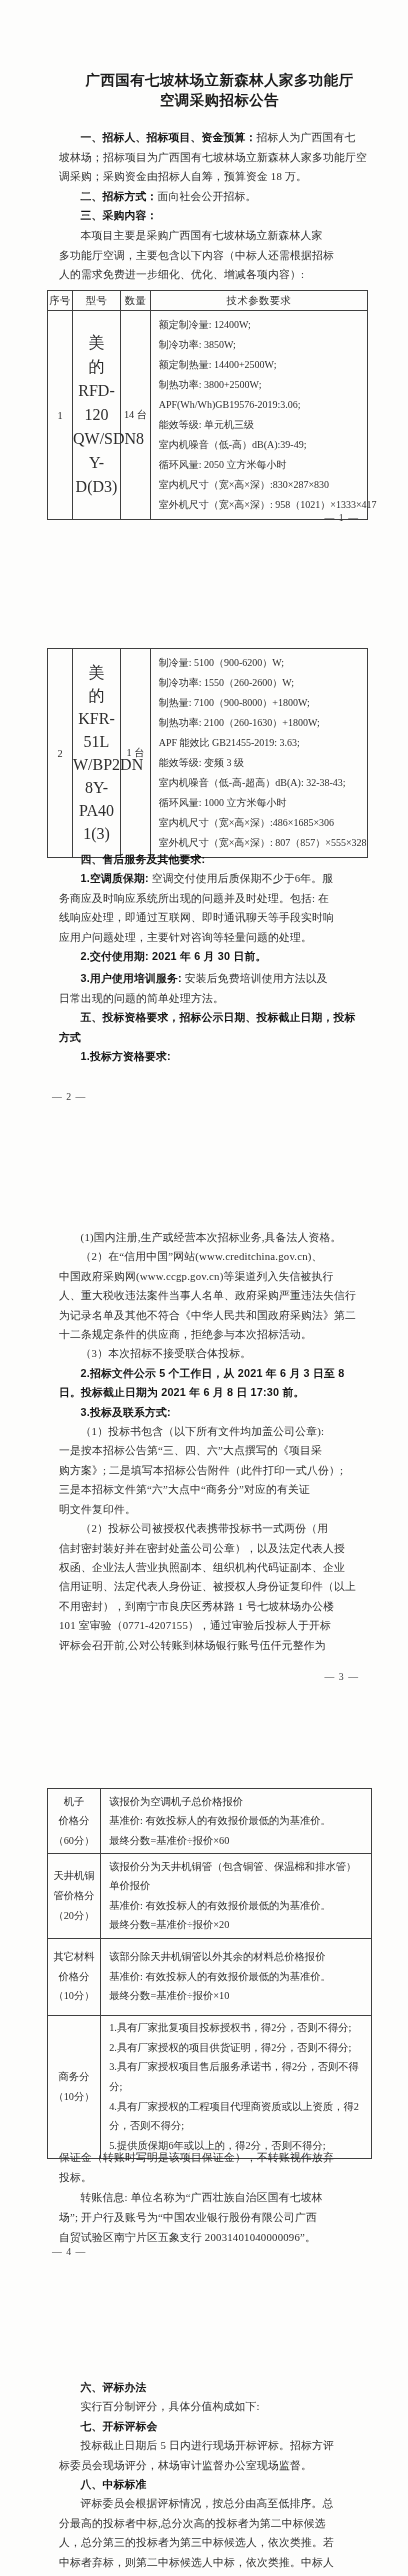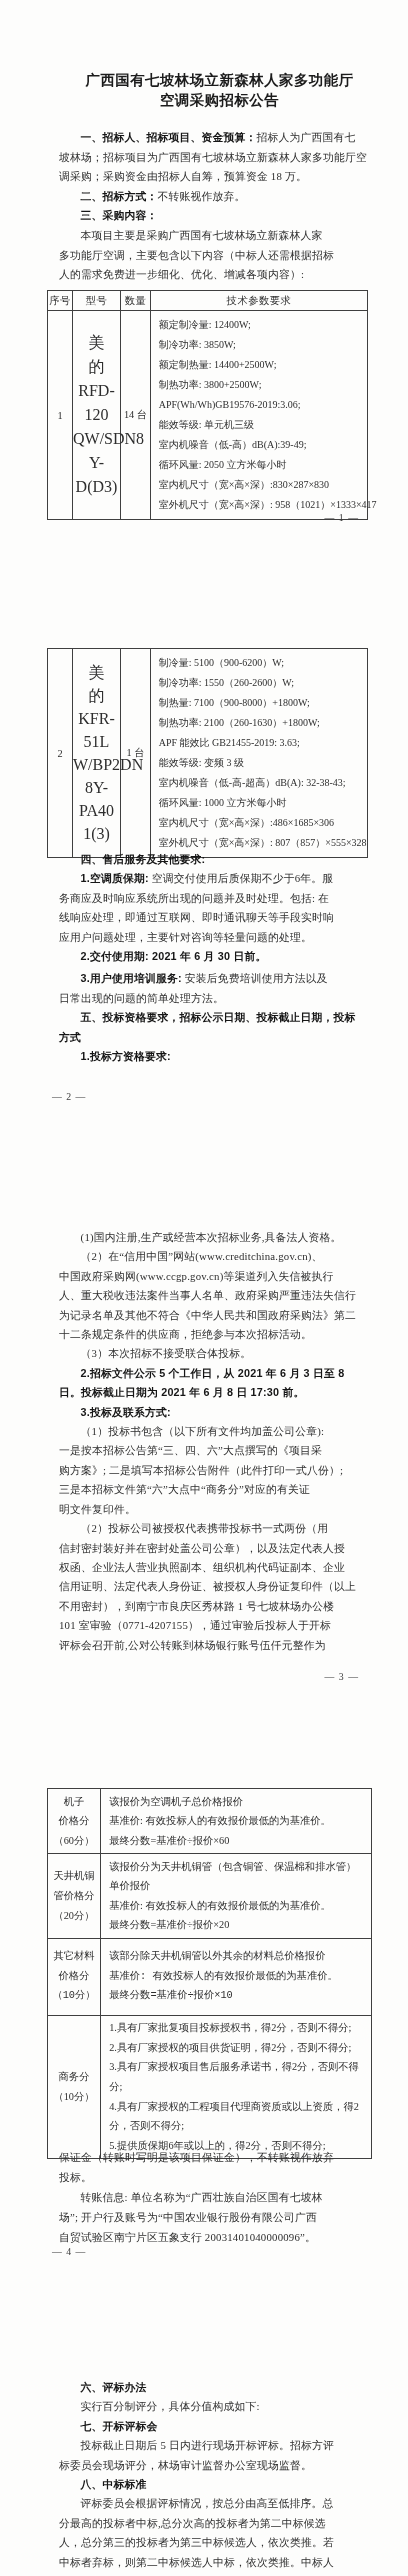--- a/index.html
+++ b/index.html
@@ -37,21 +37,21 @@
   #t2 .model .line{line-height:23px;}
   .specs{padding:4.1px 2.1px 4.1px 7.7px;}
   #t1 .specs .line{line-height:20px;font-size:10px;white-space:nowrap;}
   #t2 .specs .line{line-height:20px;font-size:10px;white-space:nowrap;}
   
   #score{left:47px;top:1788px;width:324px;}
   #score .lbl{text-align:center;font-size:10.3px;}
   #score .lbl .line{line-height:19.6px;}
   #score .cnt{padding:2.6px 3.1px 2.6px 8.2px;margin-left:48px;}
   #score .cnt .line{line-height:19.6px;font-size:10.3px;white-space:nowrap;}
-  .rA{height:59px;} .rB{height:81px;} .rC{height:77px;font-family:Liberation Mono, monospace;} .rD{height:140px;}
+  .rA{height:59px;} .rB{height:81px;} .rC{height:77px;} .rD{height:140px;}
   
   .pnum{font-size:9.8px;color:#3a3a3a;letter-spacing:1px;}
   #pn1{right:50px;top:512px;}
   #pn2{left:52px;top:1091px;}
   #pn3{right:50px;top:1671px;}
   #pn4{left:52px;top:2246px;}
 </style>
 </head>
 <body>
 
@@ -59,21 +59,21 @@
 
   <div class="abs title">
     <div>广西国有七坡林场立新森林人家多功能厅</div>
     <div>空调采购招标公告</div>
   </div>
 
   <div class="abs tb" id="p1">
       <div class="line ind"><span class="b">一、招标人、招标项目、资金预算：</span><span>招标人为广西国有七</span></div>
       <div class="line"><span>坡林场；招标项目为广西国有七坡林场立新森林人家多功能厅空</span></div>
       <div class="line"><span>调采购；采购资金由招标人自筹，预算资金 18 万。</span></div>
-      <div class="line ind"><span class="b">二、招标方式：</span><span>不转账视作放弃。</span></div>
+      <div class="line ind"><span class="b">二、招标方式：</span><span>面向社会公开招标。</span></div>
       <div class="line ind"><span class="b">三、采购内容：</span></div>
       <div class="line ind"><span>本项目主要是采购广西国有七坡林场立新森林人家</span></div>
       <div class="line"><span>多功能厅空调，主要包含以下内容（中标人还需根据招标</span></div>
       <div class="line"><span>人的需求免费进一步细化、优化、增减各项内容）:</span></div>
     </div>
 
   <table class="ptable" id="t1">
     <colgroup>
         <col style="width:25px">
         <col style="width:48px">

